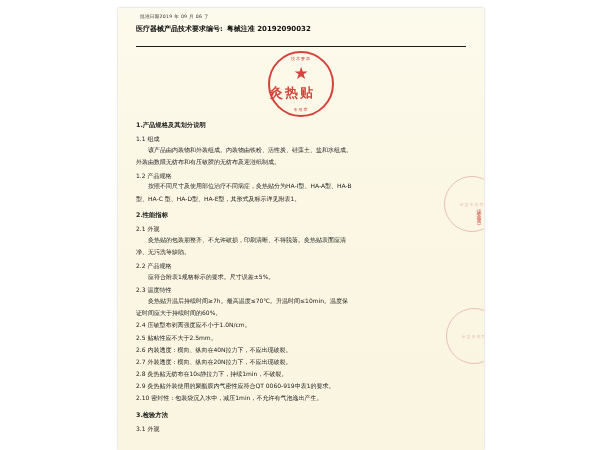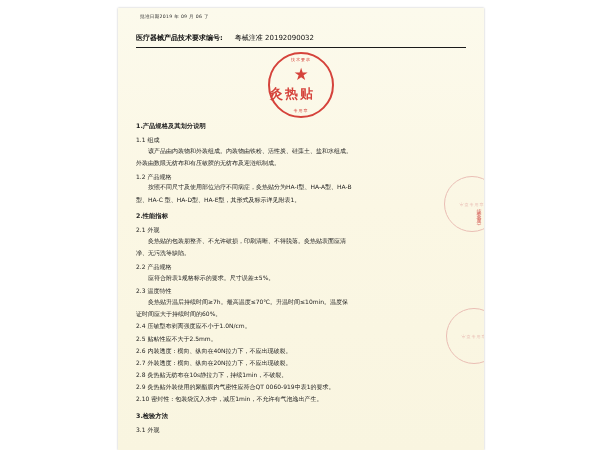--- a/index.html
+++ b/index.html
@@ -20,26 +20,26 @@
     background:linear-gradient(180deg,#fcfaec 0%,#fbf7e4 45%,#f9f5e0 100%);
     pointer-events:none;
   }
   .content{position:relative;z-index:3;padding:0 18px;}
 
   .approval{
     font-size:4.6px;color:#2a2a2a;text-align:left;
     padding:6px 0 0 4px;letter-spacing:.3px;
   }
   .hdr-row{
-    display:flex;align-items:flex-end;gap:12px;
-    margin-top:14px;padding-bottom:4px;
+    display:flex;align-items:flex-end;gap:4px;
+    margin-top:5px;padding-bottom:12px;
     border-bottom:1.1px solid #1a1a1a;
   }
   .hdr-left{font-size:7px;font-weight:bold;color:#111;white-space:nowrap;}
-  .hdr-right{font-size:7px;font-weight:normal;color:#111;white-space:nowrap;}
+  .hdr-right{font-size:7px;font-weight:bold;color:#111;white-space:nowrap;}
 
   .seal-wrap{position:relative;height:66px;}
   .seal{
     position:absolute;left:50%;top:4px;transform:translateX(-50%);
     width:62px;height:62px;border:2px solid #d02a24;border-radius:50%;
     opacity:.88;
   }
   .seal .star{
     position:absolute;left:50%;top:12px;transform:translateX(-50%);
     color:#d02a24;font-size:17px;line-height:17px;

